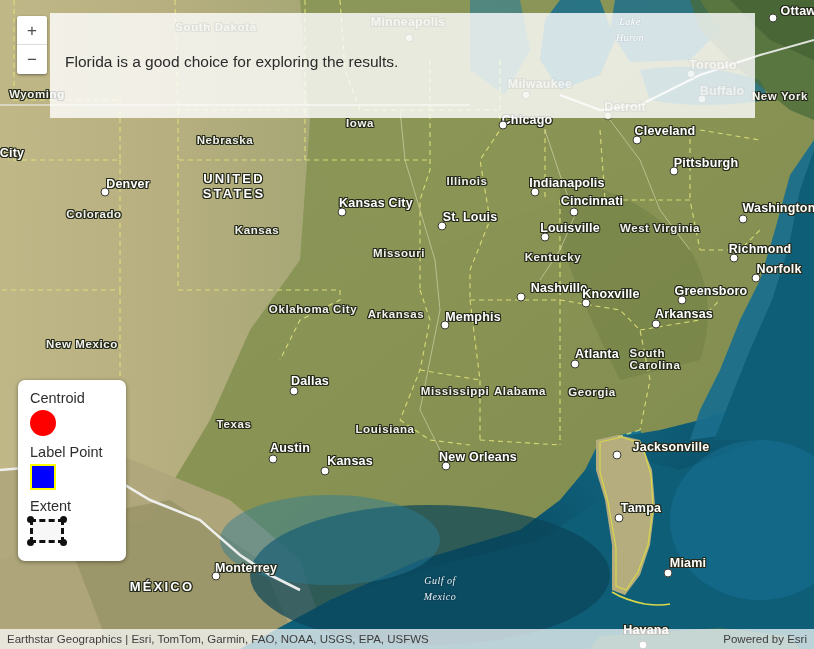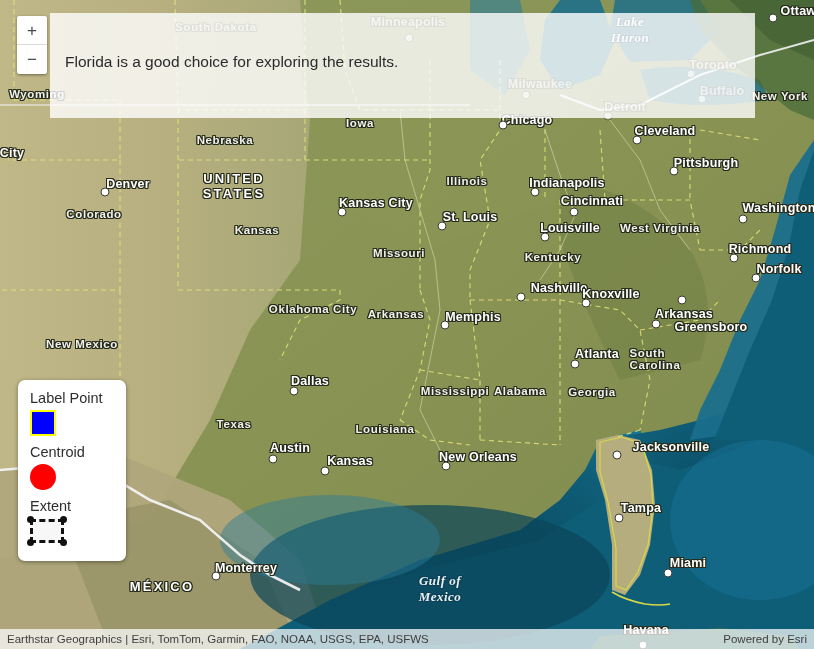--- a/index.html
+++ b/index.html
@@ -40,21 +40,21 @@
       -1px  1px 0 #262b1a, 1px  1px 0 #262b1a,
        0px  1px 0 #262b1a, 0px -1px 0 #262b1a,
        1px  0px 0 #262b1a, -1px 0px 0 #262b1a;
     transform: translate(-50%, -50%);
     pointer-events: none;
     letter-spacing: .2px;
   }
   .lbl.state   { font-size: 11.5px; font-weight: 700; letter-spacing: .6px; color:#f2f2ec; }
   .lbl.city    { font-size: 12.5px; font-weight: 700; }
   .lbl.country { font-size: 13px; font-weight: 700; letter-spacing: 2.2px; line-height: 15px; text-align:center;}
-  .lbl.water   { font-family: "Liberation Serif", serif; font-style: italic; font-size: 13px; font-weight: 700;
+  .lbl.water   { font-family: "Liberation Serif", serif; font-style: italic; font-size: 10px; font-weight: 400;
                  color: #e8f1f4; letter-spacing:.5px; line-height:16px; text-align:center;
                  text-shadow: -1px -1px 0 #0d4055, 1px -1px 0 #0d4055, -1px 1px 0 #0d4055, 1px 1px 0 #0d4055; }
   .lbl.faded   { opacity: .55; }
 
   .citydot {
     position: absolute; width: 9px; height: 9px; border-radius: 50%;
     background: #ffffff; border: 1px solid #3a3a32;
     transform: translate(-50%, -50%);
     pointer-events: none;
   }
@@ -315,21 +315,21 @@
         <div class="lbl city" style="left: 779px; top: 208px;">Washington</div>
         <div class="citydot" style="left: 743px; top: 219px;"></div>
         <div class="lbl city" style="left: 760px; top: 249px;">Richmond</div>
         <div class="citydot" style="left: 734px; top: 258px;"></div>
         <div class="lbl city" style="left: 779px; top: 269px;">Norfolk</div>
         <div class="citydot" style="left: 756px; top: 278px;"></div>
         <div class="lbl city" style="left: 545px; top: 288px; padding-left: 28px;">Nashville</div>
         <div class="citydot" style="left: 521px; top: 297px;"></div>
         <div class="lbl city" style="left: 611px; top: 294px;">Knoxville</div>
         <div class="citydot" style="left: 586px; top: 303px;"></div>
-        <div class="lbl city" style="left: 711px; top: 291px; margin-top: 36px;">Greensboro</div>
+        <div class="lbl city" style="left: 711px; top: 291px;">Greensboro</div>
         <div class="citydot" style="left: 682px; top: 300px;"></div>
         <div class="lbl city" style="left: 684px; top: 314px;">Arkansas</div>
         <div class="citydot" style="left: 656px; top: 324px;"></div>
         <div class="lbl city" style="left: 473px; top: 317px;">Memphis</div>
         <div class="citydot" style="left: 445px; top: 325px;"></div>
         <div class="lbl city" style="left: 597px; top: 354px;">Atlanta</div>
         <div class="citydot" style="left: 575px; top: 364px;"></div>
         <div class="lbl city" style="left: 310px; top: 381px;">Dallas</div>
         <div class="citydot" style="left: 294px; top: 391px;"></div>
         <div class="lbl city" style="left: 290px; top: 448px;">Austin</div>
@@ -358,30 +358,30 @@
     <button>−</button>
   </div>
 
   <div id="banner">
     <p class="second">Florida is a good choice for exploring the results.</p>
   </div>
 
   <div id="legend">
 
     <div class="leg-row">
+      <div class="leg-label">Centroid</div>
+      <div class="leg-sym">
+        <div class="sym-circle"></div>
+      </div>
+    </div>
+
+    <div class="leg-row">
       <div class="leg-label">Label Point</div>
       <div class="leg-sym">
         <div class="sym-square"></div>
-      </div>
-    </div>
-
-    <div class="leg-row">
-      <div class="leg-label">Centroid</div>
-      <div class="leg-sym">
-        <div class="sym-circle"></div>
       </div>
     </div>
 
     <div class="leg-row">
       <div class="leg-label">Extent</div>
       <div class="leg-sym">
         <div class="sym-extent">
           <div class="box"></div>
           <div class="h tl"></div>
             <div class="h tr"></div>

